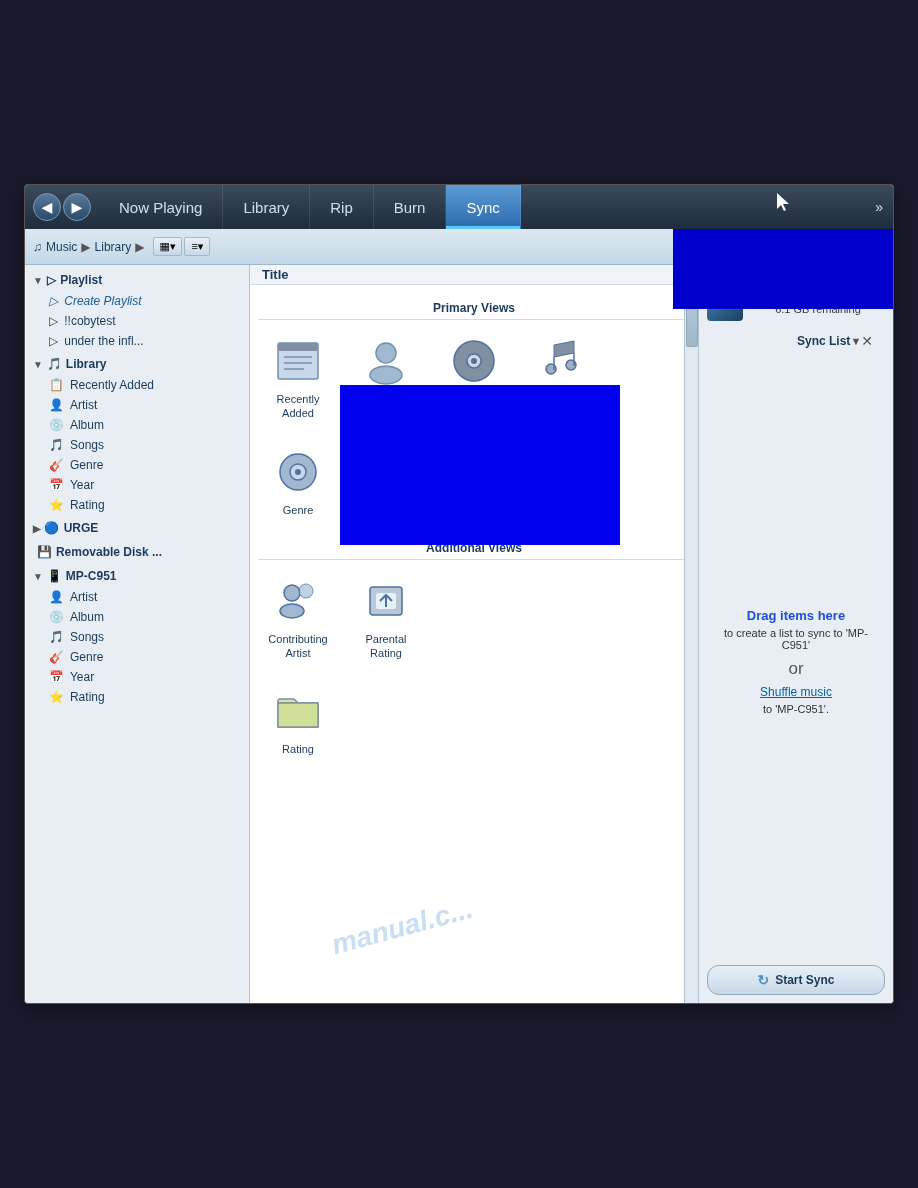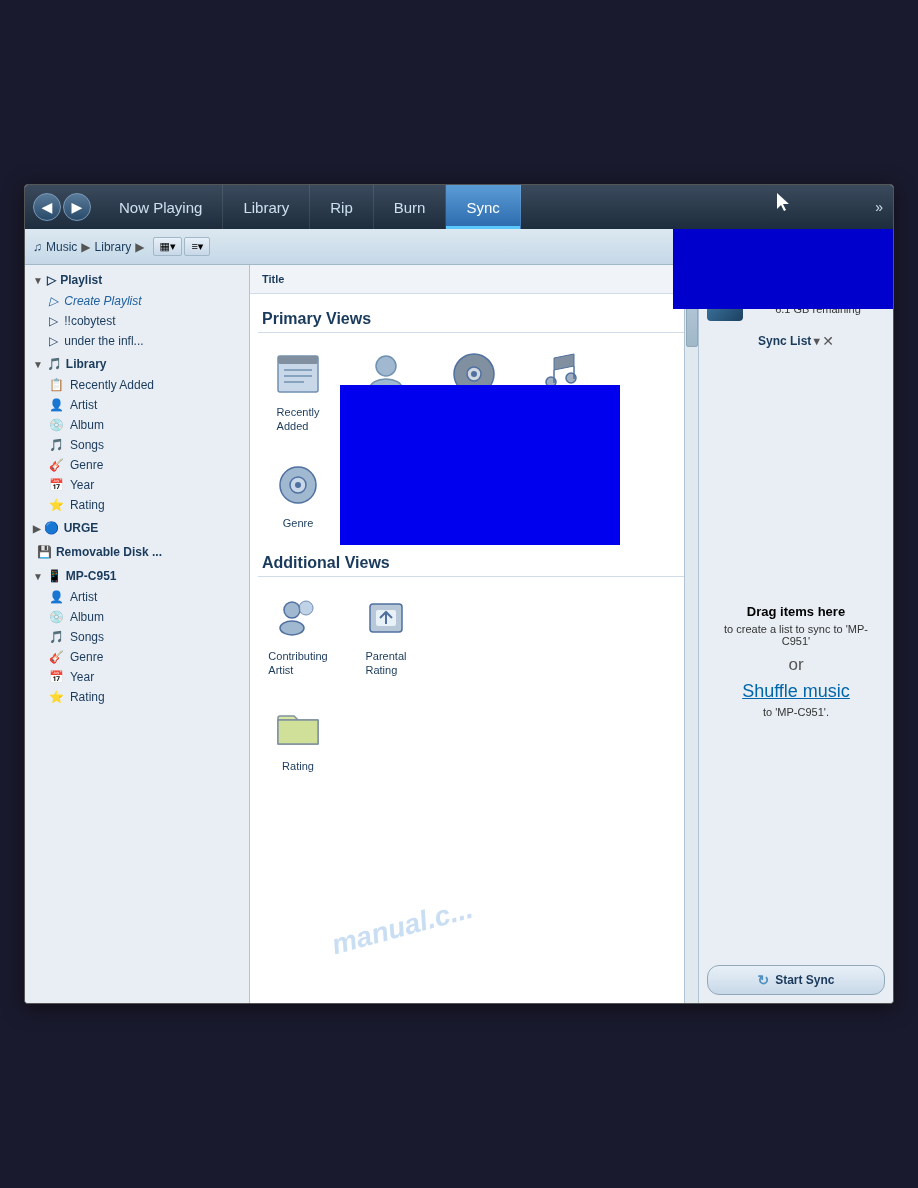--- a/index.html
+++ b/index.html
@@ -206,37 +206,38 @@
       color: #2060a0;
     }
     
     .content-panel {
       flex: 1;
       background: white;
       overflow-y: auto;
       position: relative;
     }
     .content-header {
-      padding: 8px 12px;
+      padding: 2px 12px;
       font-weight: bold;
-      font-size: 11px;
+      font-size: 13px;
       color: #1a3a5c;
       border-bottom: 1px solid #d0dce8;
       background: #f0f4f8;
     }
     .views-grid {
       padding: 10px 8px;
     }
     .section-title {
       font-weight: bold;
-      font-size: 16px;
+      font-size: 12px;
       color: #1a3a5c;
       padding: 6px 4px 4px;
       border-bottom: 1px solid #d0dce8;
       margin-bottom: 8px;
+      text-align: center;
     }
     .grid-row {
       display: flex;
       gap: 8px;
       flex-wrap: wrap;
       margin-bottom: 12px;
     }
     .grid-item {
       display: flex;
       flex-direction: column;
@@ -249,21 +250,21 @@
     .grid-item .icon-wrap {
       width: 54px;
       height: 54px;
       display: flex;
       align-items: center;
       justify-content: center;
       margin-bottom: 4px;
     }
     .grid-item .item-label {
       font-size: 11px;
-      text-align: left;
+      text-align: center;
       color: #1a3a5c;
       line-height: 1.3;
     }
     
     .blue-grid-block {
       position: absolute;
       top: 120px;
       left: 90px;
       width: 280px;
       height: 160px;
@@ -313,21 +314,21 @@
       border-radius: 2px;
     }
     .storage-label {
       font-size: 11px;
       text-align: center;
       color: #333;
     }
     .sync-list-header {
       display: flex;
       align-items: center;
-      justify-content: center;
+      justify-content: flex-end;
       margin: 8px 12px;
     }
     .sync-list-btn {
       font-size: 12px;
       color: #1a3a5c;
       font-weight: bold;
       cursor: pointer;
     }
     .sync-close-btn {
       cursor: pointer;
@@ -339,37 +340,37 @@
       display: flex;
       flex-direction: column;
       align-items: center;
       justify-content: center;
       text-align: center;
       padding: 8px;
     }
     .sync-drag-title {
       font-weight: bold;
       font-size: 13px;
-      color: #000000;
+      color: #1d4ed8;
       margin-bottom: 4px;
     }
     .sync-drag-sub {
       font-size: 11px;
       color: #333;
       margin-bottom: 8px;
     }
     .sync-or {
       font-size: 17px;
       color: #555;
       margin-bottom: 6px;
     }
     .sync-shuffle-link {
       color: #0066aa;
       text-decoration: underline;
-      font-size: 18px;
+      font-size: 12px;
       cursor: pointer;
     }
     .sync-to-label {
       font-size: 11px;
       color: #333;
       margin-top: 4px;
     }
     .sync-start-btn {
       width: 100%;
       padding: 6px;

